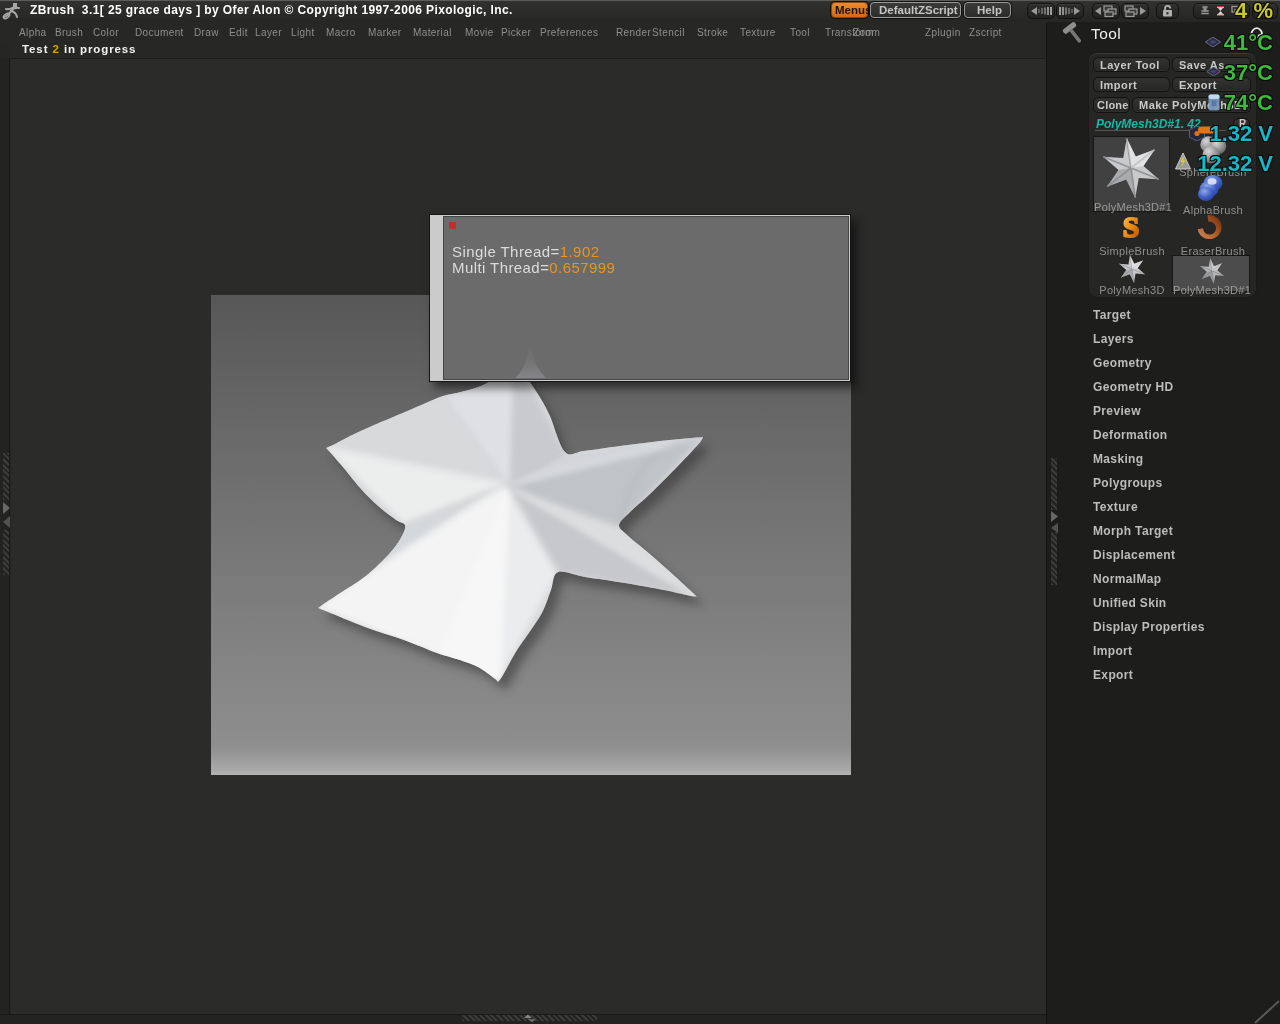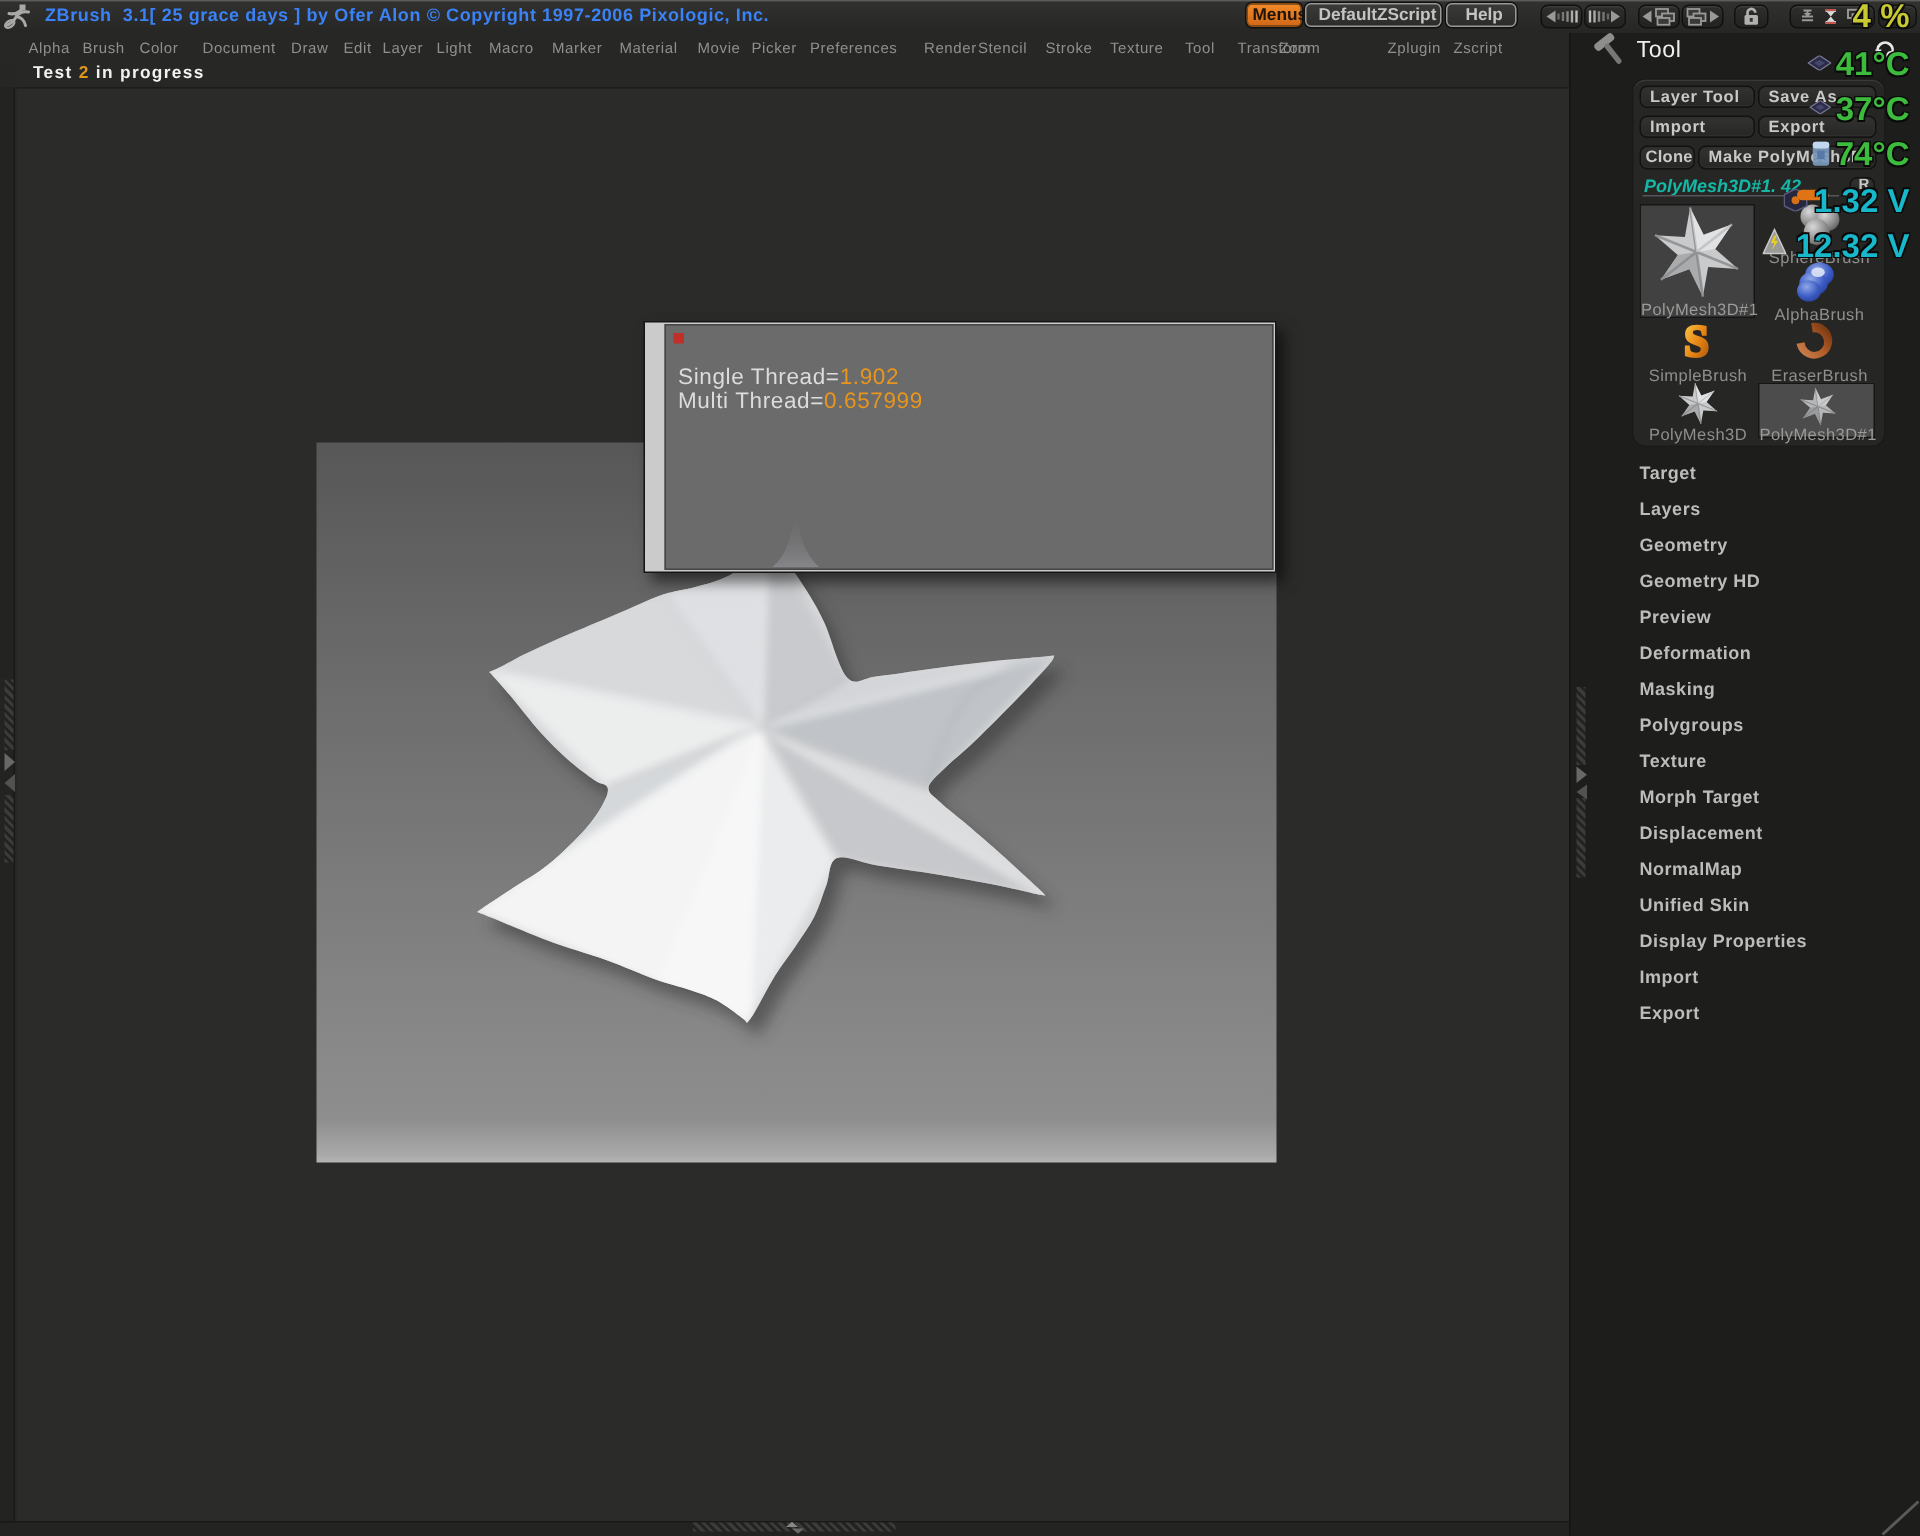--- a/index.html
+++ b/index.html
@@ -4,21 +4,21 @@
 <style>
 * { margin:0; padding:0; box-sizing:border-box; }
 html,body { width:1280px; height:1024px; overflow:hidden; background:#262624; }
 body { font-family:"Liberation Sans", sans-serif; position:relative; -webkit-font-smoothing:antialiased; }
 .abs { position:absolute; }
 
 
 #titlebar { left:0; top:0; width:1280px; height:22px;
   background:linear-gradient(#31312f,#262624);
   border-top:1px solid #5c5c5a; }
-#title-text { left:30px; top:3px; font-size:12px; font-weight:bold; color:#3b82f6;
+#title-text { left:30px; top:3px; font-size:12px; font-weight:bold; color:#ffffff;
   letter-spacing:0.4px; white-space:nowrap; }
 #menubar { left:0; top:22px; width:1046px; height:20px; background:#272725; }
 .menu-item { position:absolute; top:5px; font-size:10px; color:#8f8f8d; letter-spacing:0.4px; }
 #statusrow { left:10px; top:42px; width:1036px; height:16px; background:#272725; }
 #status-text { left:12px; top:1px; font-size:11.5px; font-weight:bold; color:#f2f2f0; letter-spacing:0.9px; }
 #status-text b { color:#e0971e; }
 
 
 #leftstrip { left:0; top:58px; width:10px; height:956px; background:#232321; border-right:1px solid #191917; }
 #canvas { left:11px; top:58px; width:1035px; height:956px; background:#2b2b2a; border-top:1px solid #1c1c1a; }

